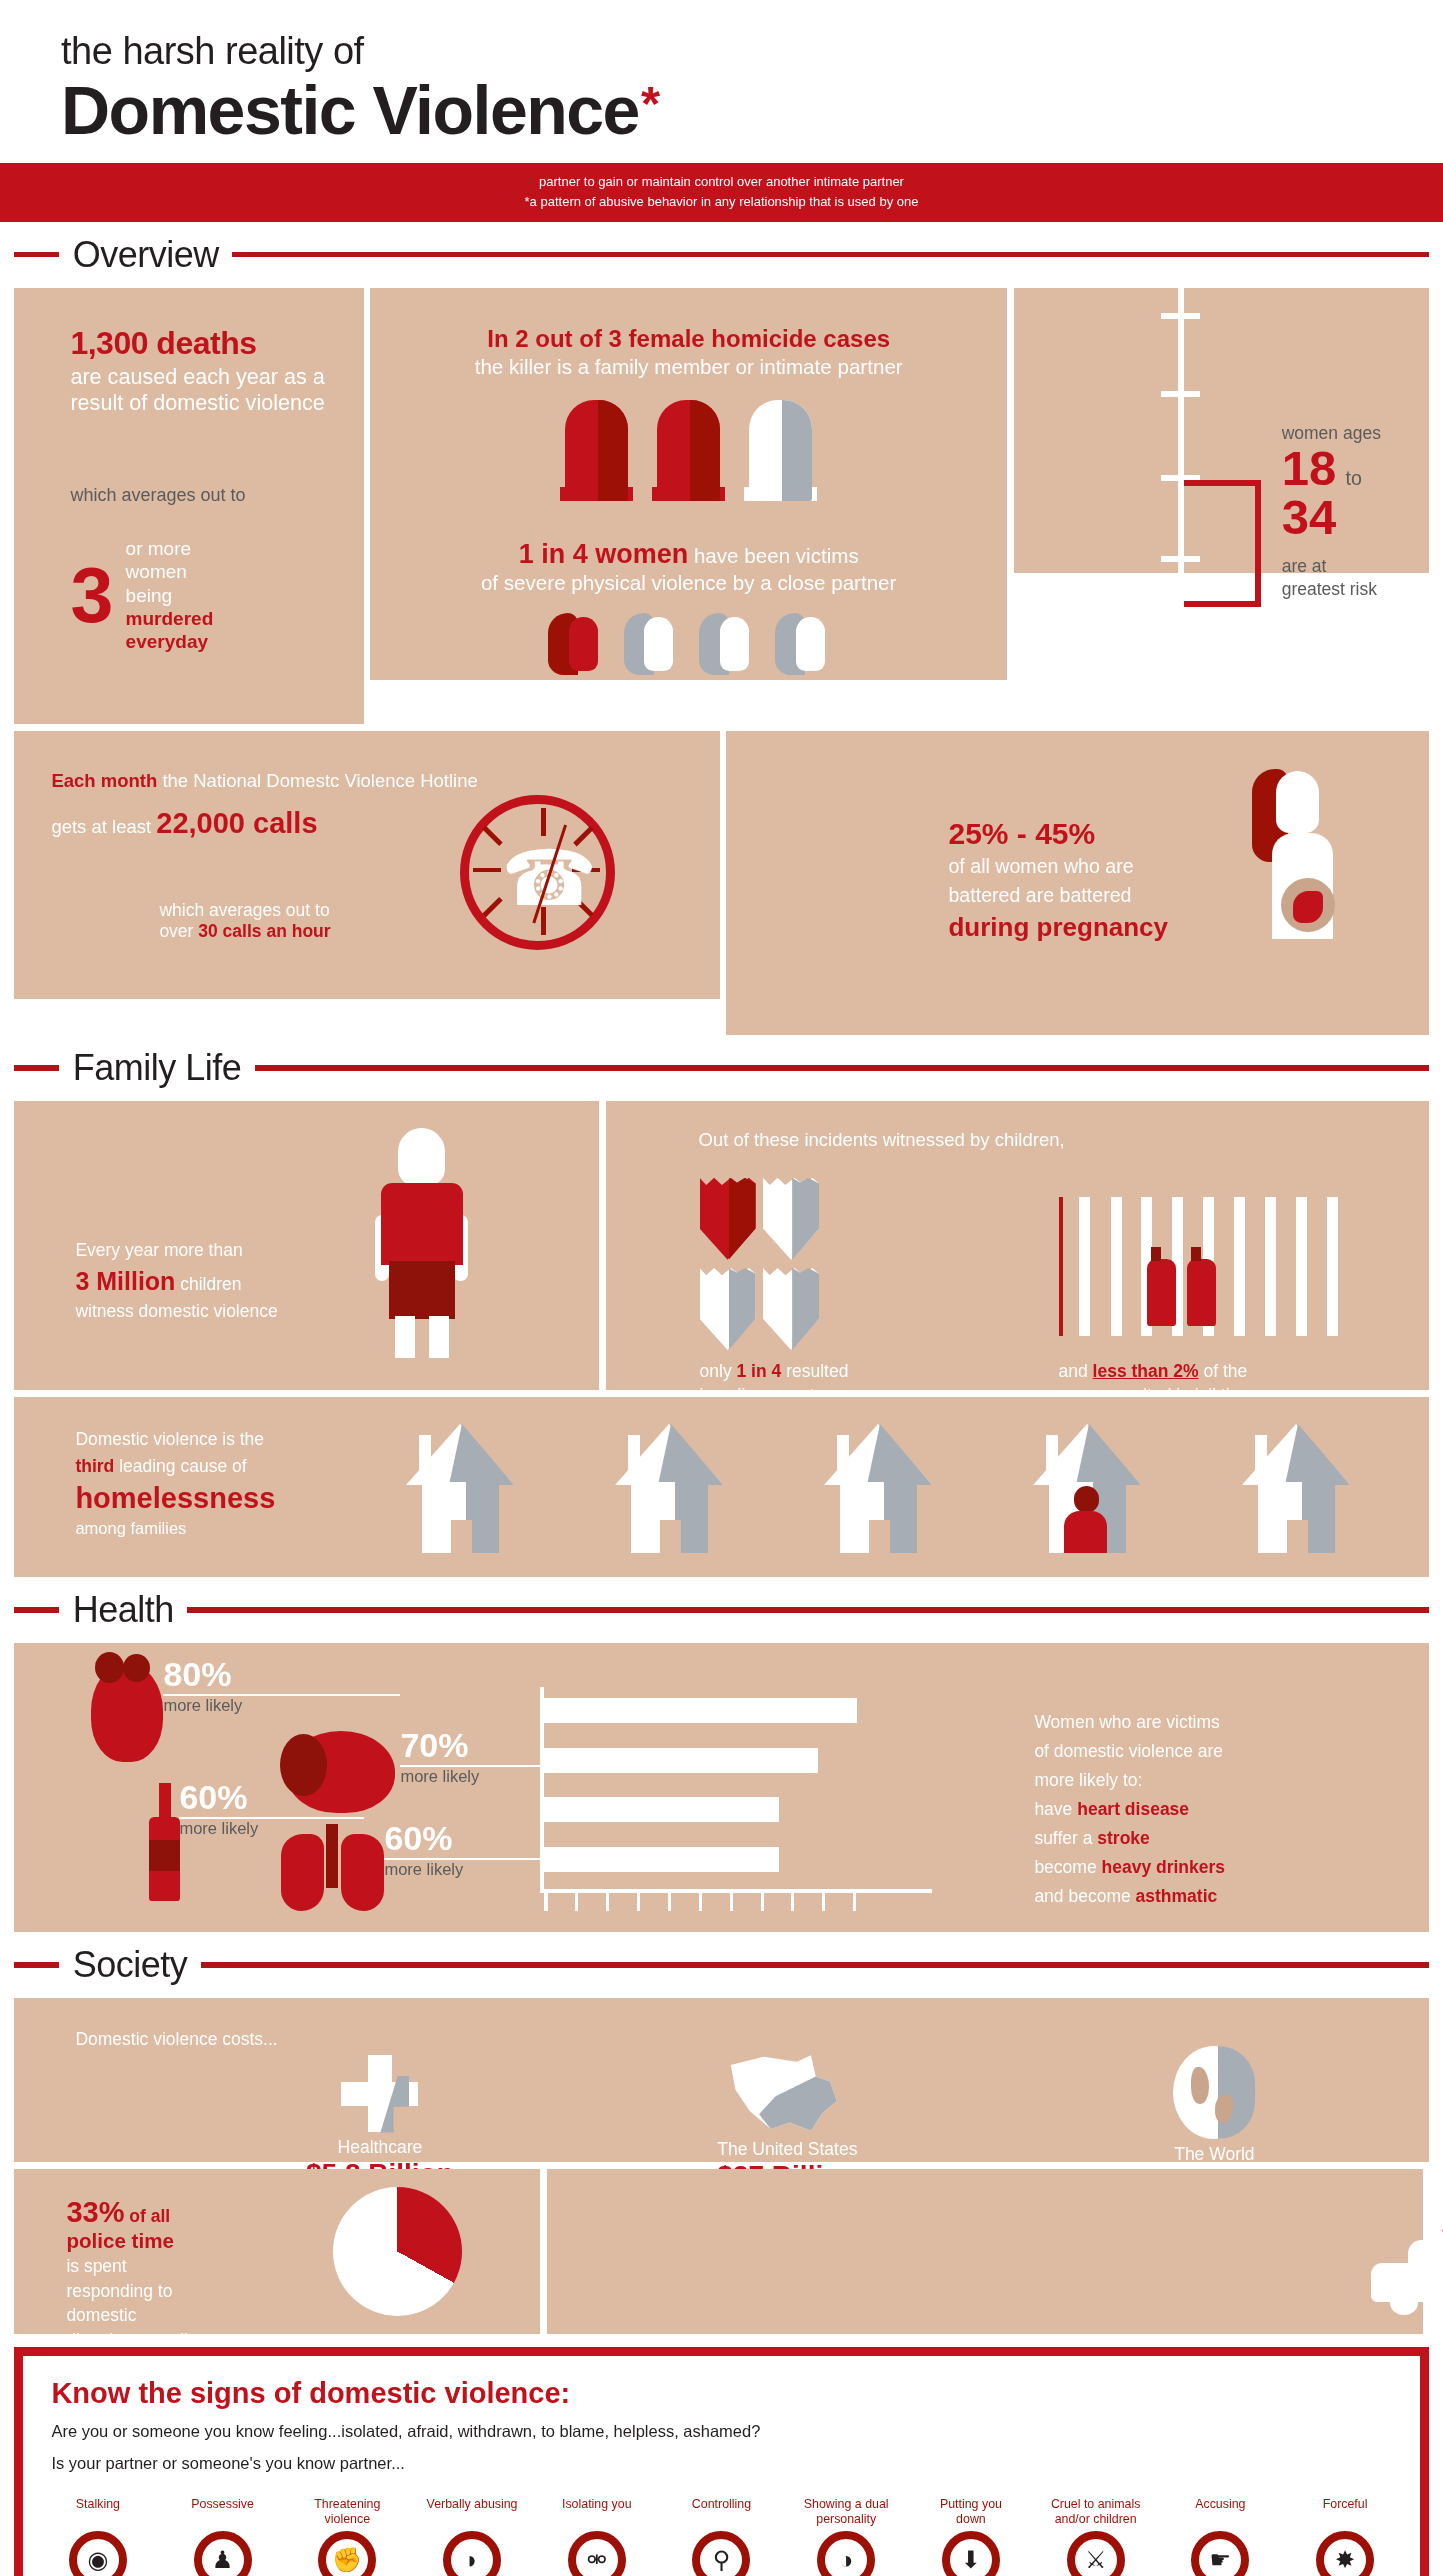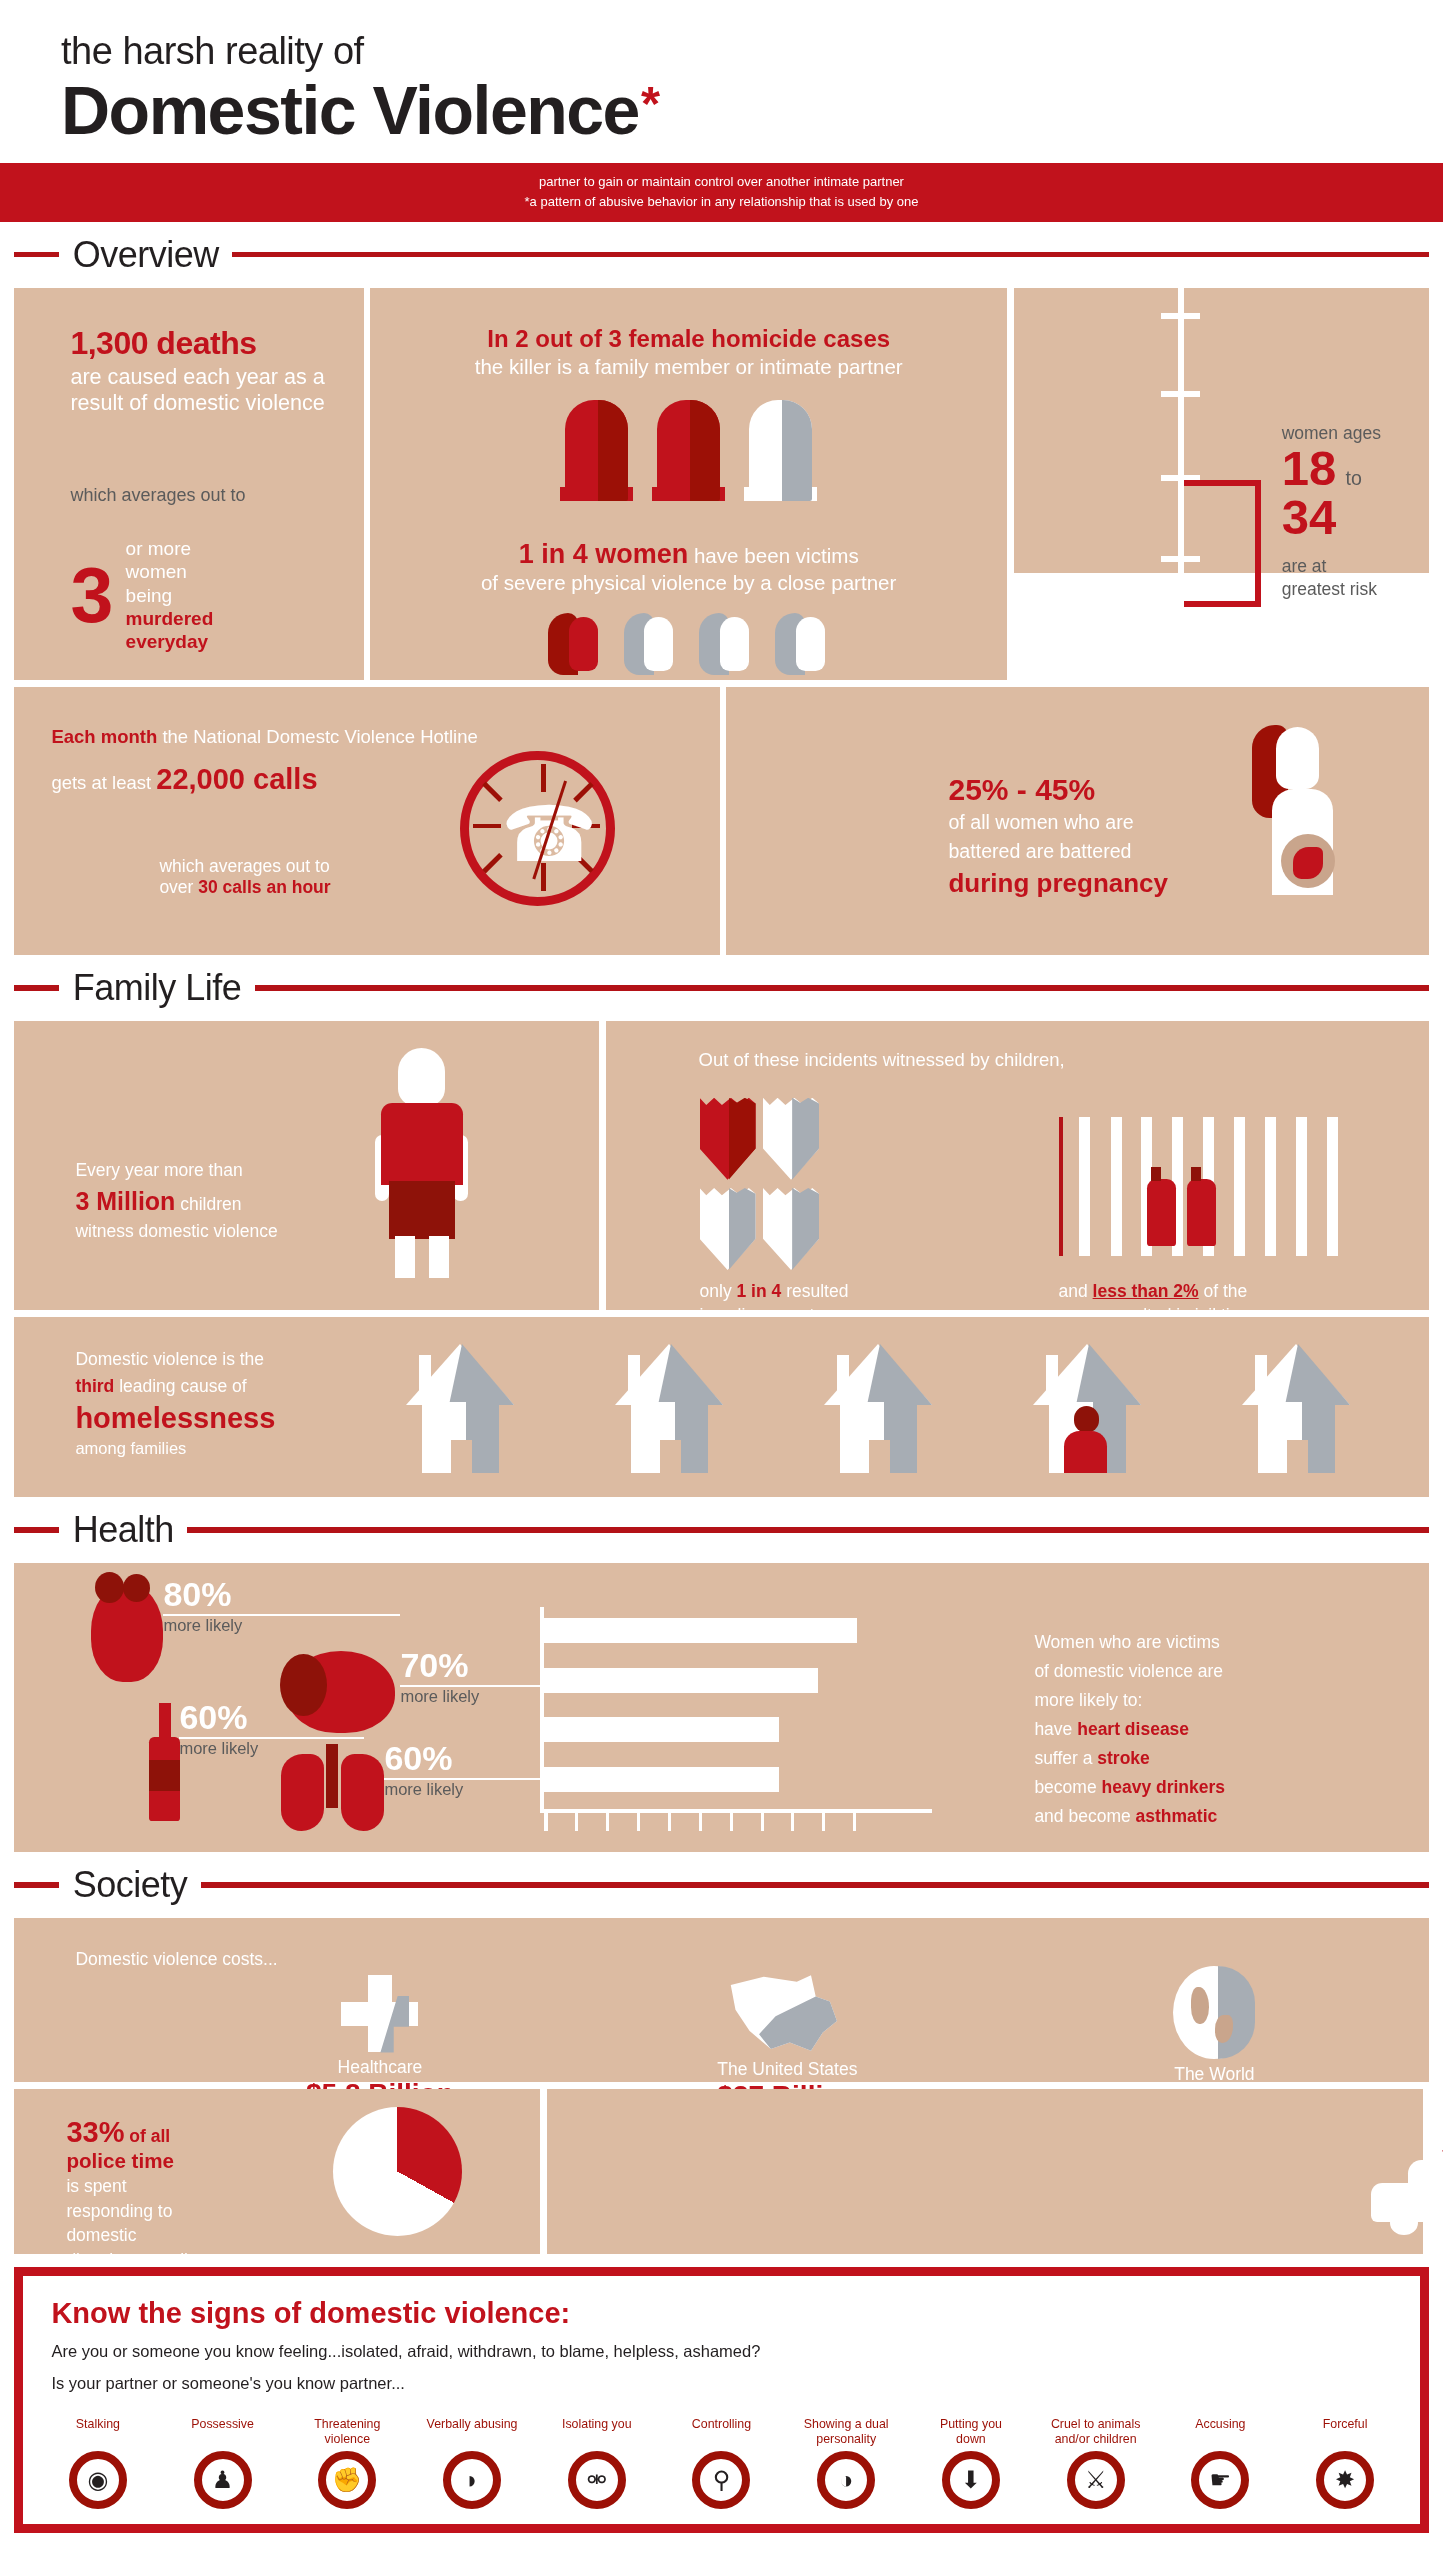--- a/index.html
+++ b/index.html
@@ -258,21 +258,21 @@
   </div>
 
   <div class="sec-head">
     <div class="dash"></div>
     <div class="name">Overview</div>
     <div class="rule"></div>
   </div>
 
   <div class="band" style="padding:0 14.4px;">
 
-    <div class="panel ov-left" style="height:392px;">
+    <div class="panel ov-left" style="height:436px;">
       <div class="stat-1300">1,300 deaths</div>
       <div class="sub-1300">are caused each year as a result of domestic violence</div>
       <div class="avg">which averages out to</div>
       <div class="three-row">
         <div class="big3">3</div>
         <div class="three-txt">
           <div>or more</div>
           <div>women</div>
           <div>being</div>
           <div class="red b">murdered</div>
@@ -365,21 +365,21 @@
         <div class="cmk" style="left:4.1px;top:64px;width:28px;height:4.6px;"></div>
         <div class="cmk" style="left:103px;top:64px;width:28px;height:4.6px;"></div>
         <div class="cmk" style="left:20.6px;top:20.6px;width:4.6px;height:24px;transform:rotate(-45deg);"></div>
         <div class="cmk" style="left:112px;top:20.6px;width:4.6px;height:24px;transform:rotate(45deg);"></div>
         <div class="cmk" style="left:20.6px;top:91px;width:4.6px;height:24px;transform:rotate(45deg);"></div>
         <div class="cmk" style="left:112px;top:91px;width:4.6px;height:24px;transform:rotate(-45deg);"></div>
         <div class="ph">☎</div>
         <div class="hand"></div>
       </div>
     </div>
-    <div class="panel hot-right" style="height:268px;">
+    <div class="panel hot-right" style="height:304px;">
       <div class="preg-txt">
         <div class="preg-1">25%  -  45%</div>
         <div class="preg-2">of all women who are</div>
         <div class="preg-2">battered  are  battered</div>
         <div class="preg-3">during  pregnancy</div>
       </div>
       <div class="preg-fig">
         <div class="pf-hair"></div>
           <div class="pf-head"></div>
           <div class="pf-body"></div>

